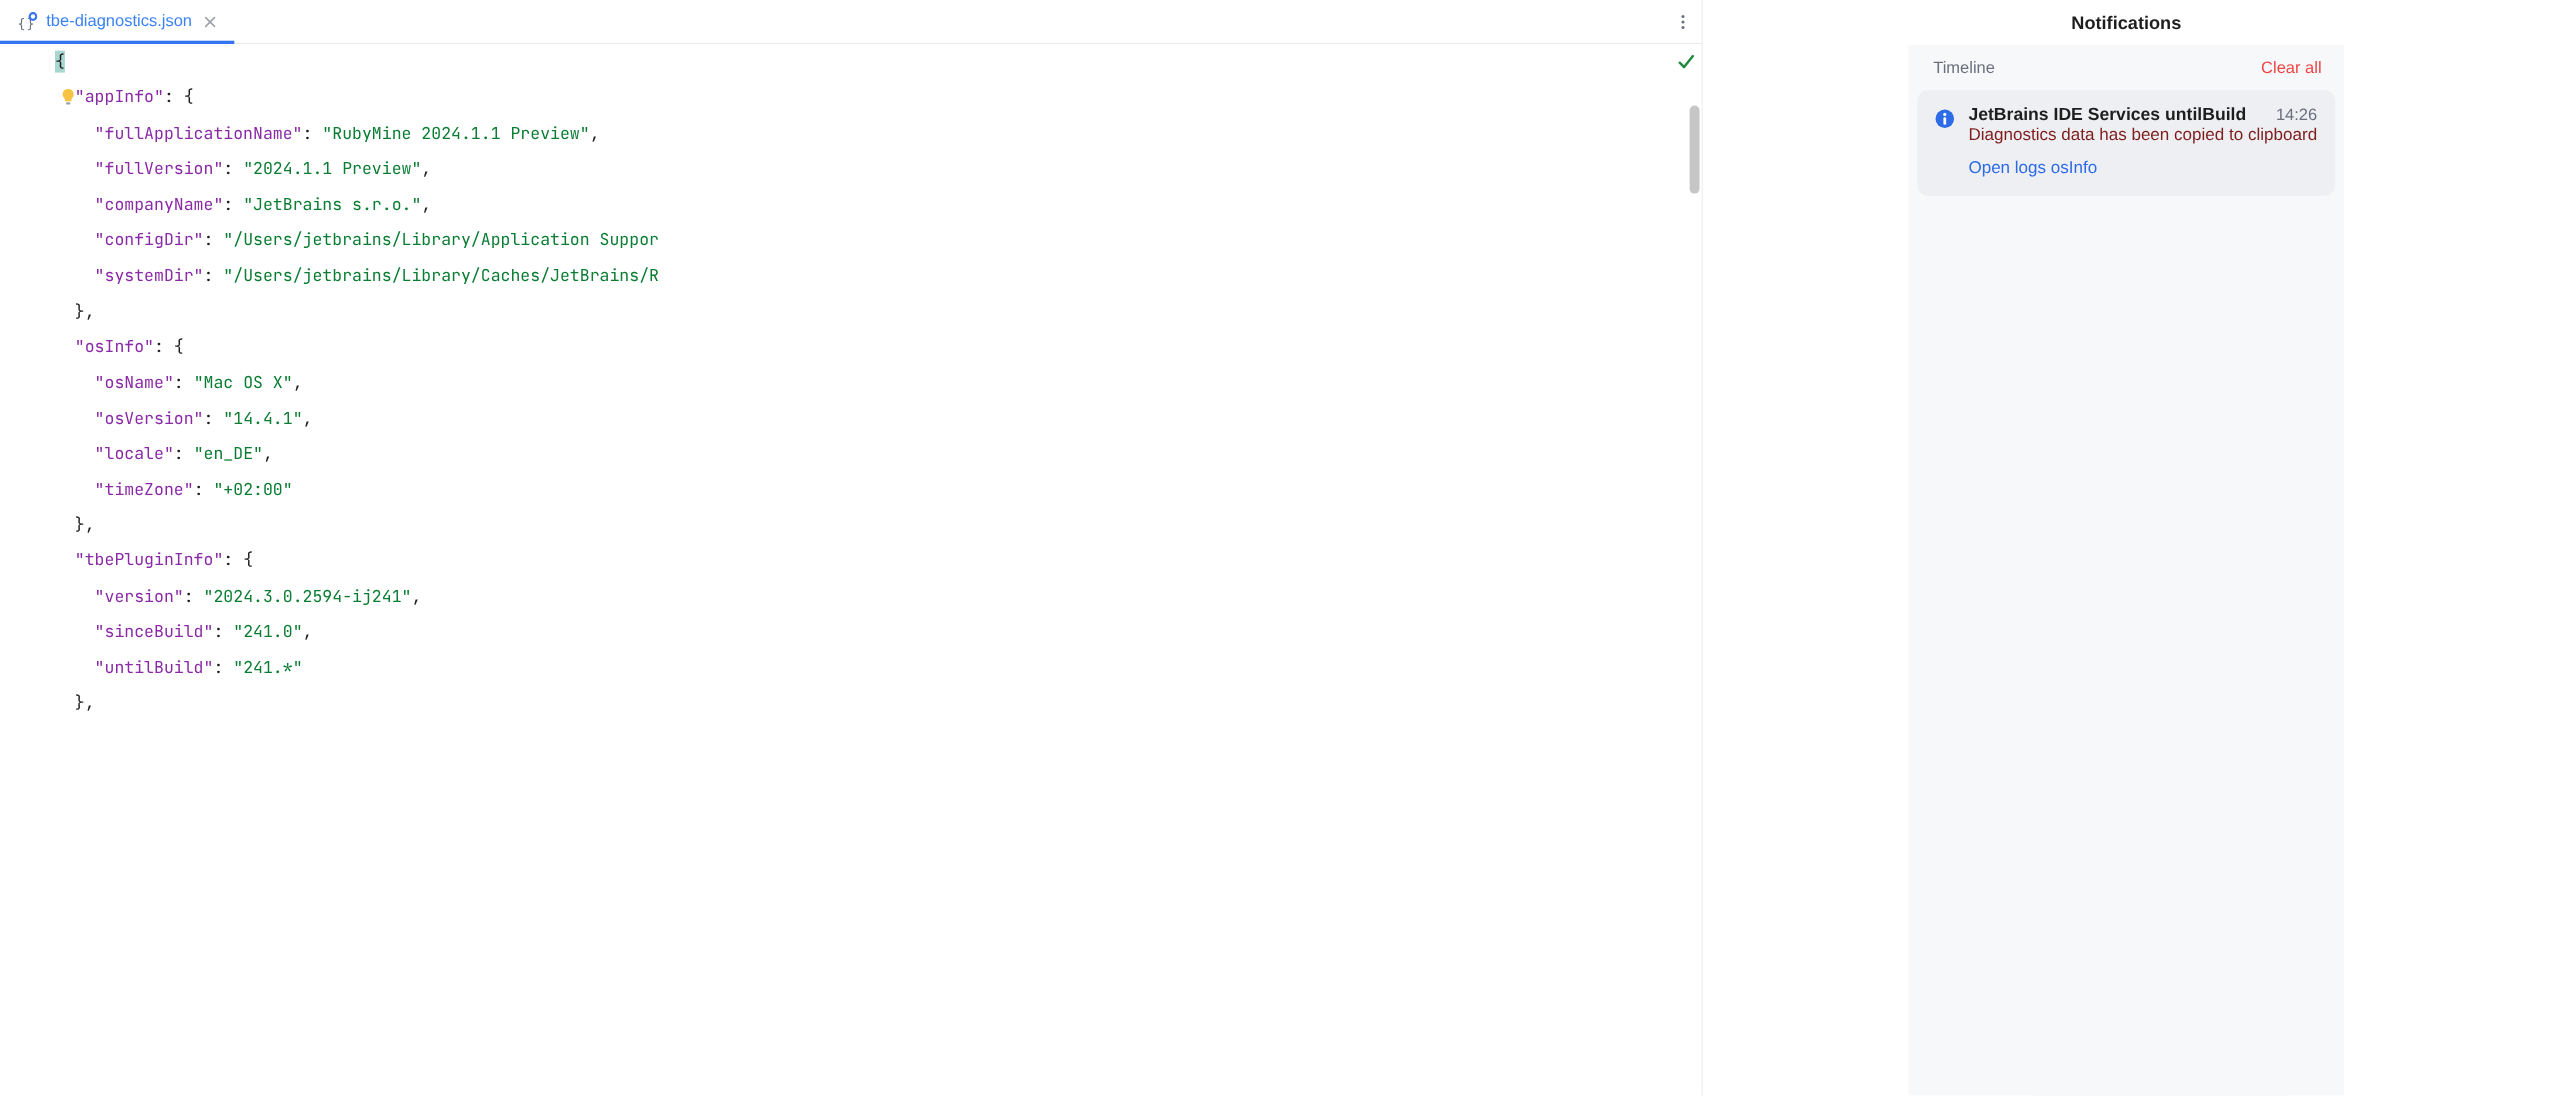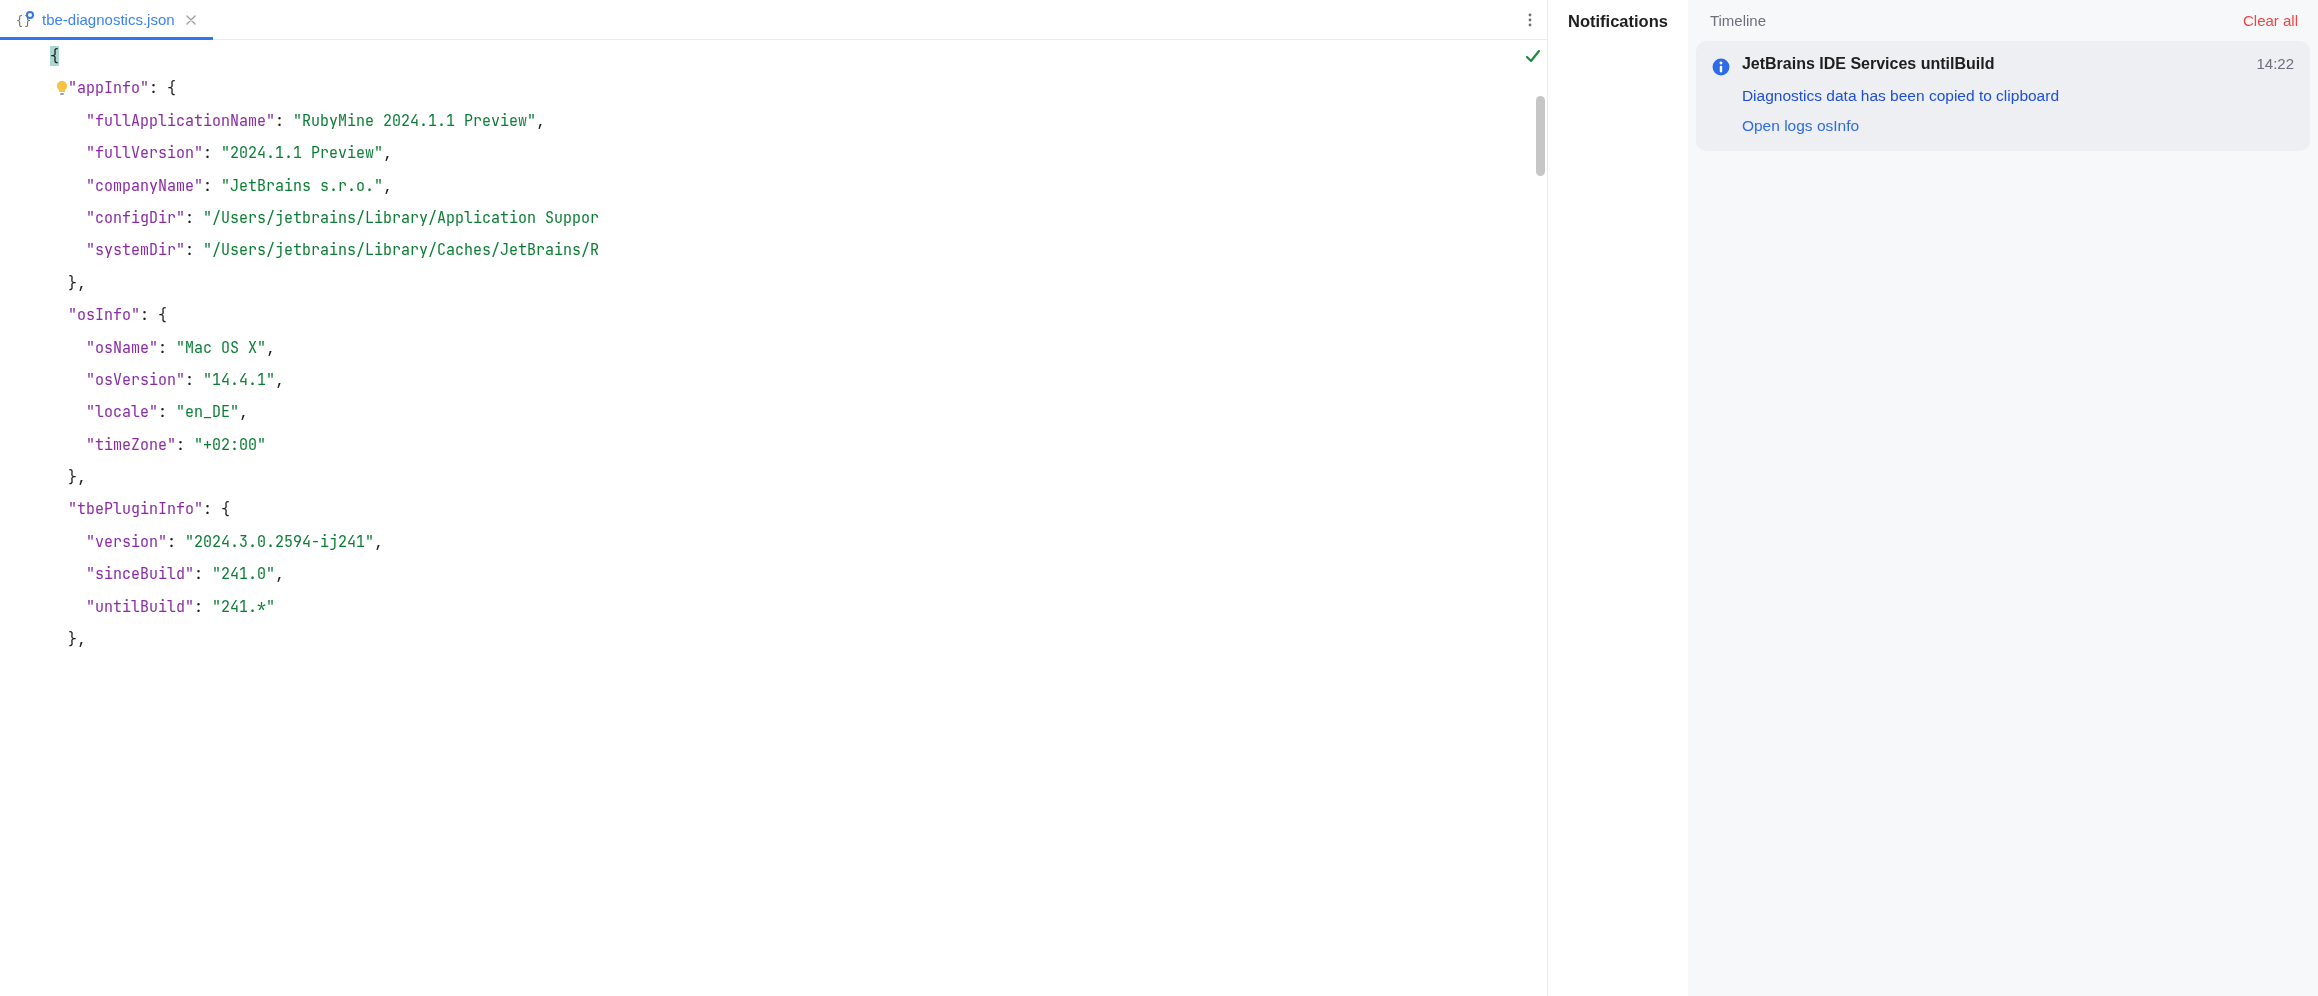--- a/index.html
+++ b/index.html
@@ -117,21 +117,22 @@
     width: 18px; height: 18px;
     color: #208a3c;
   }
   .code-status-icon svg { display: block; }
 
   .notif-pane {
     width: 770px;
     flex: none;
     background: #ffffff;
     display: flex;
-    flex-direction: row;
+    flex-direction: column;
+    align-items: center;
   }
   .notif-title {
     padding: 12px 20px 10px 20px;
     font-size: 16.5px;
     font-weight: 700;
     color: #1e1e1e;
   }
   .notif-body {
     background: #f7f8fa;
     flex: 1;
@@ -172,23 +173,22 @@
     font-size: 16px;
     font-weight: 700;
     color: #1e1e1e;
   }
   .notif-head .spacer { flex: 1; }
   .notif-time {
     font-size: 15px;
     color: #6c707e;
   }
   .notif-msg {
-    margin-top: 14px;
     font-size: 15.5px;
-    color: #1d4ed8;
+    color: #7f1d1d;
   }
   .notif-link {
     margin-top: 12px;
     font-size: 15.5px;
     color: #2e6be6;
     cursor: pointer;
   }
 </style>
 </head>
 <body>
@@ -252,20 +252,20 @@
         <svg viewBox="0 0 16 16" width="18" height="18">
           <circle cx="8" cy="8" r="7.5" fill="#2e6be6"></circle>
           <circle cx="8" cy="4.5" r="1.3" fill="#fff"></circle>
           <rect x="6.9" y="6.8" width="2.2" height="6" rx="1" fill="#fff"></rect>
         </svg>
       </span>
       <div class="notif-content">
         <div class="notif-head">
           <span class="notif-card-title">JetBrains IDE Services untilBuild</span>
           <span class="spacer"></span>
-          <span class="notif-time">14:22</span>
+          <span class="notif-time">14:26</span>
         </div>
         <div class="notif-msg">Diagnostics data has been copied to clipboard</div>
         <div class="notif-link">Open logs osInfo</div>
       </div>
     </div>
   </div>
 </div>
 
 </body></html>

